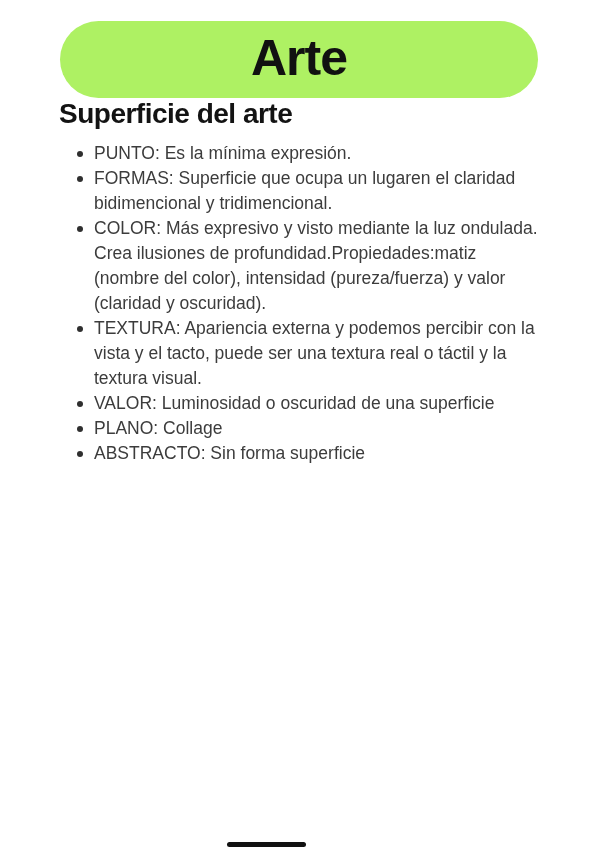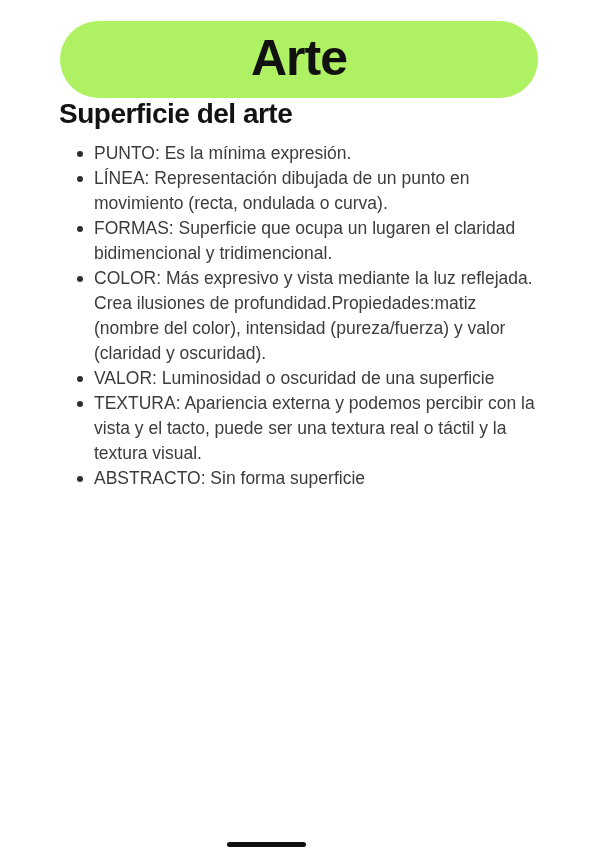--- a/index.html
+++ b/index.html
@@ -84,23 +84,23 @@
 <div class="page">
 
   <div class="pill" style="background: rgb(174, 241, 99);">
     <span class="pill-title">Arte</span>
   </div>
 
   <h1 class="heading" style="color: rgb(19, 19, 19);">Superficie del arte</h1>
 
   <ul class="elements" style="color: rgb(60, 60, 60);">
       <li>PUNTO: Es la mínima expresión.</li>
-      <li>LÍNEA: Representación dibujada de un punto en movimiento (recta, ondulada o curva).</li>
       <li>FORMAS: Superficie que ocupa un lugaren el claridad bidimencional y tridimencional.</li>
-      <li>COLOR: Más expresivo y vista mediante la luz reflejada. Crea ilusiones de profundidad.Propiedades:matiz (nombre del color), intensidad (pureza/fuerza) y valor (claridad y oscuridad).</li>
+      <li>COLOR: Más expresivo y visto mediante la luz ondulada. Crea ilusiones de profundidad.Propiedades:matiz (nombre del color), intensidad (pureza/fuerza) y valor (claridad y oscuridad).</li>
+      <li>TEXTURA: Apariencia externa y podemos percibir con la vista y el tacto, puede ser una textura real o táctil y la textura visual.</li>
       <li>VALOR: Luminosidad o oscuridad de una superficie</li>
-      <li>TEXTURA: Apariencia externa y podemos percibir con la vista y el tacto, puede ser una textura real o táctil y la textura visual.</li>
+      <li>PLANO: Collage</li>
       <li>ABSTRACTO: Sin forma superficie</li>
     </ul>
 
   <div class="home-indicator"></div>
 
 </div>
 
 </body></html>

